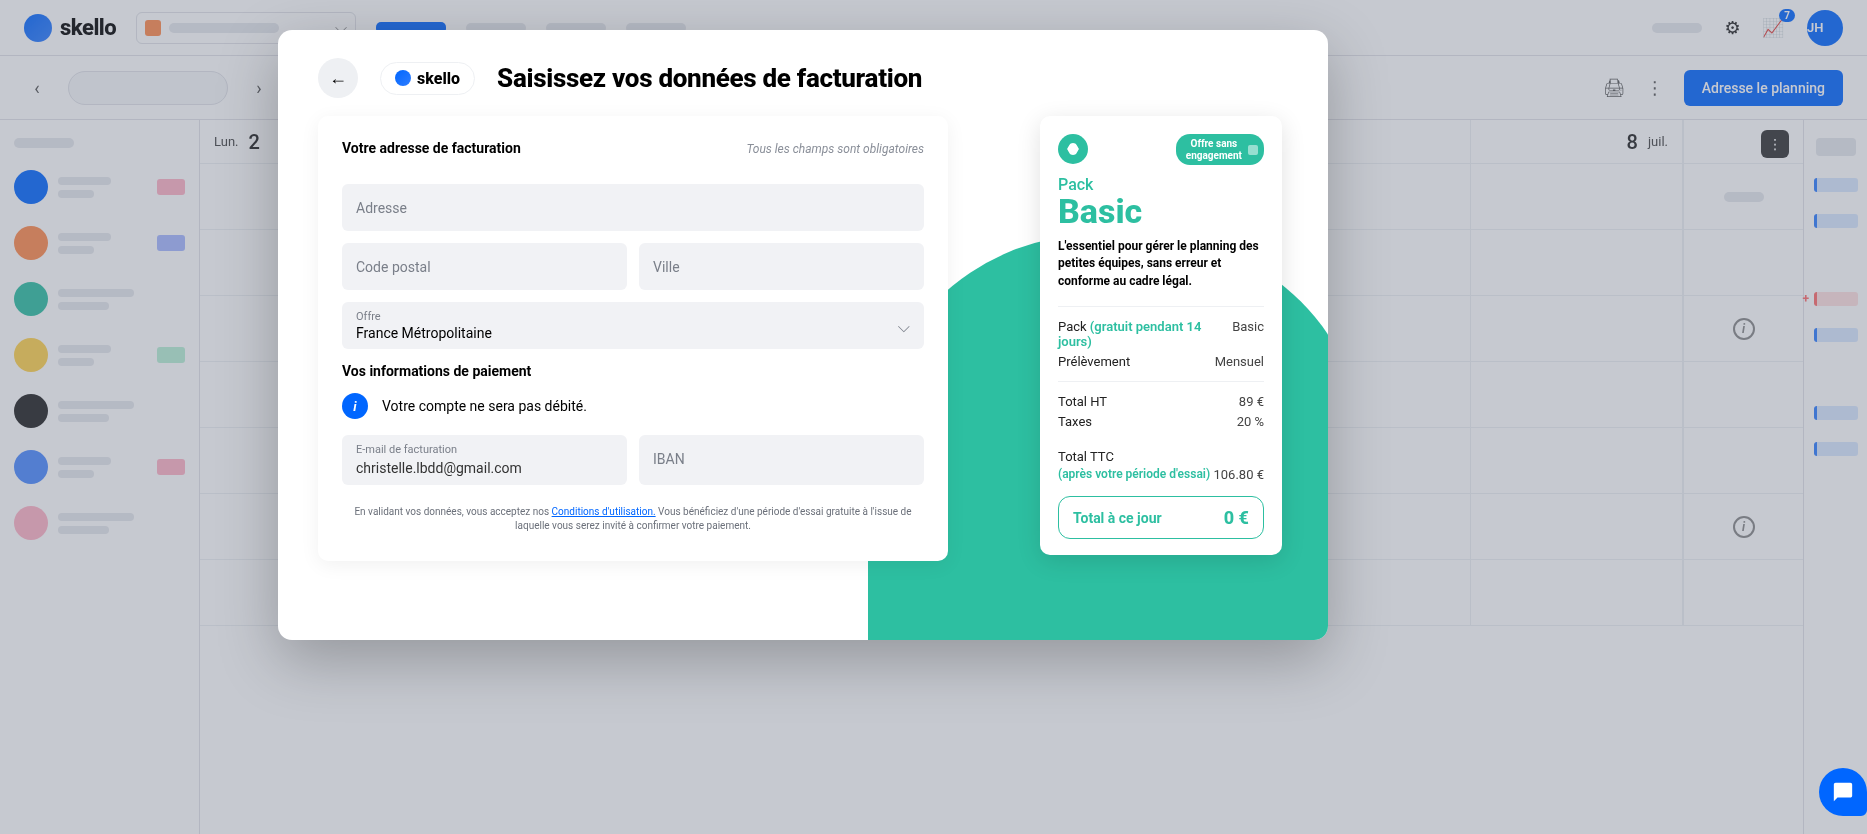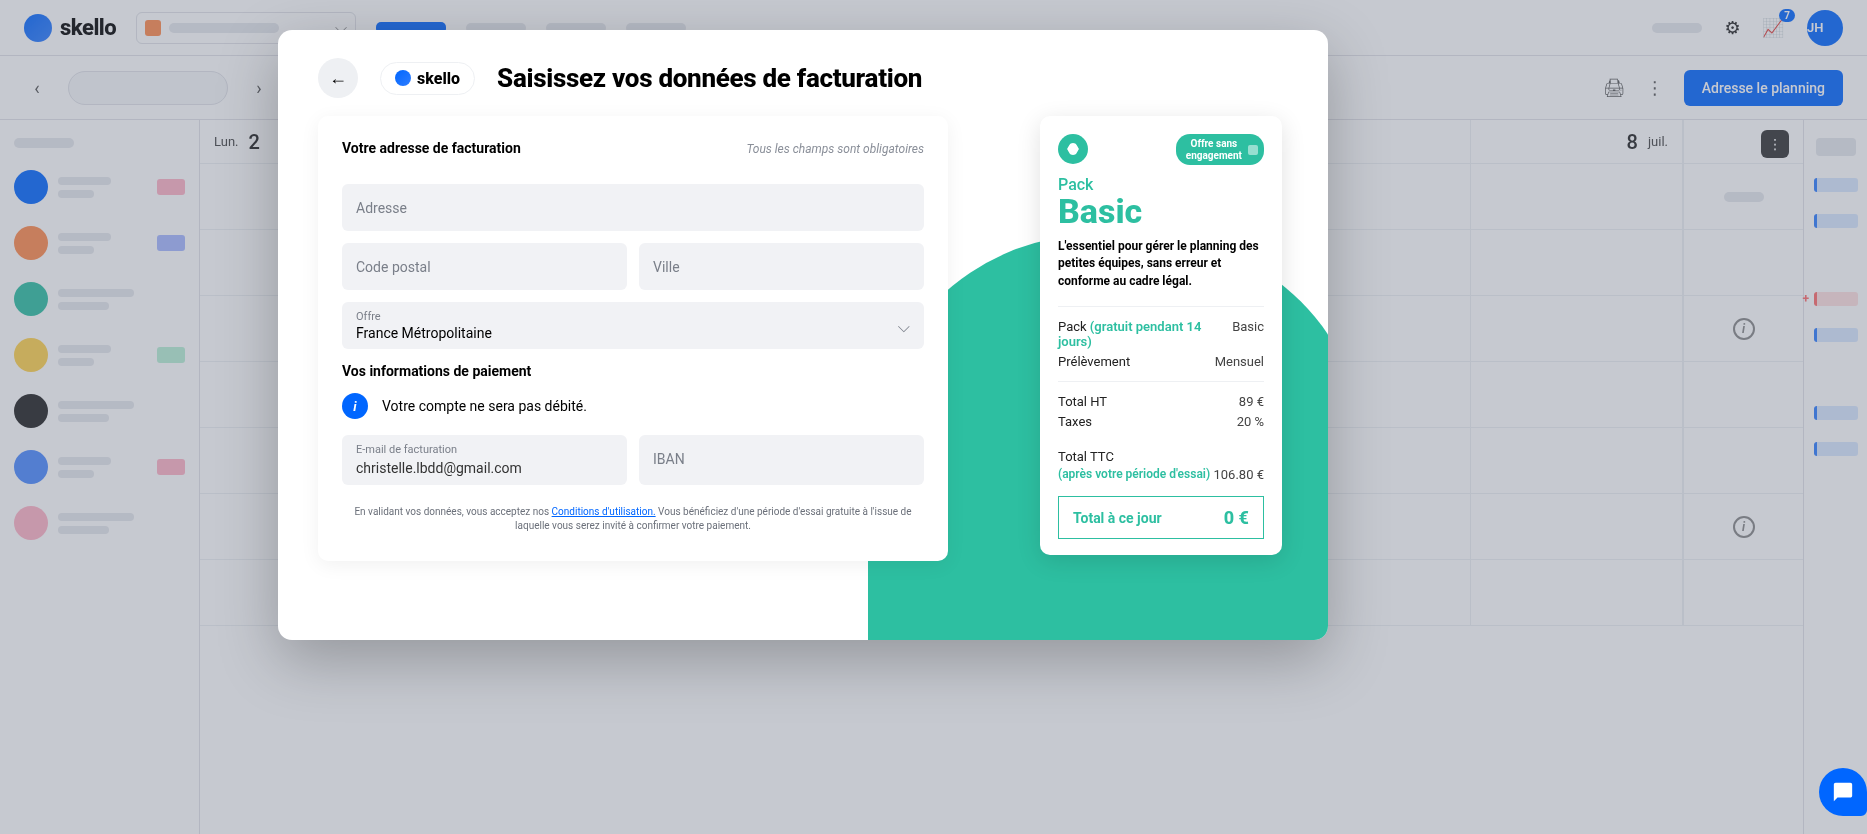--- a/index.html
+++ b/index.html
@@ -97,21 +97,21 @@
 .offer-badge::after{content:"";position:absolute;right:6px;top:50%;transform:translateY(-50%);width:10px;height:10px;background:rgba(255,255,255,0.5);border-radius:2px}
 .pack-label{color:#2dbfa1;font-size:16px;font-weight:500}
 .pack-name{color:#2dbfa1;font-size:34px;font-weight:800;line-height:1;margin-bottom:10px}
 .pack-desc{font-size:12px;font-weight:700;line-height:1.45;margin-bottom:16px}
 .divider{height:1px;background:#eef0f3;margin:12px 0}
 .summ-row{display:flex;justify-content:space-between;font-size:13px;margin:5px 0}
 .summ-row .lbl{color:#222}
 .summ-row .val{color:#444}
 .free-tag{color:#2dbfa1;font-weight:600}
 .after-trial{color:#2dbfa1;font-weight:600;font-size:12px}
-.total-box{margin-top:14px;border:1px solid #2dbfa1;border-radius:0;padding:10px 14px;display:flex;justify-content:space-between;align-items:center}
+.total-box{margin-top:14px;border:1px solid #2dbfa1;border-radius:12px;padding:10px 14px;display:flex;justify-content:space-between;align-items:center}
 .total-box .t-label{color:#2dbfa1;font-weight:700;font-size:14px}
 .total-box .t-val{color:#2dbfa1;font-weight:800;font-size:18px}
 
 .chat-bubble{position:absolute;right:0;bottom:18px;width:48px;height:48px;border-radius:50% 0 0 50%;border-top-right-radius:50%;border-bottom-right-radius:0;background:#0066ff;display:flex;align-items:center;justify-content:center;border-radius:50%;border-bottom-right-radius:6px}
 .chat-bubble svg{fill:#fff}
 </style>
 </head>
 <body>
 
 <div class="bg-app">

